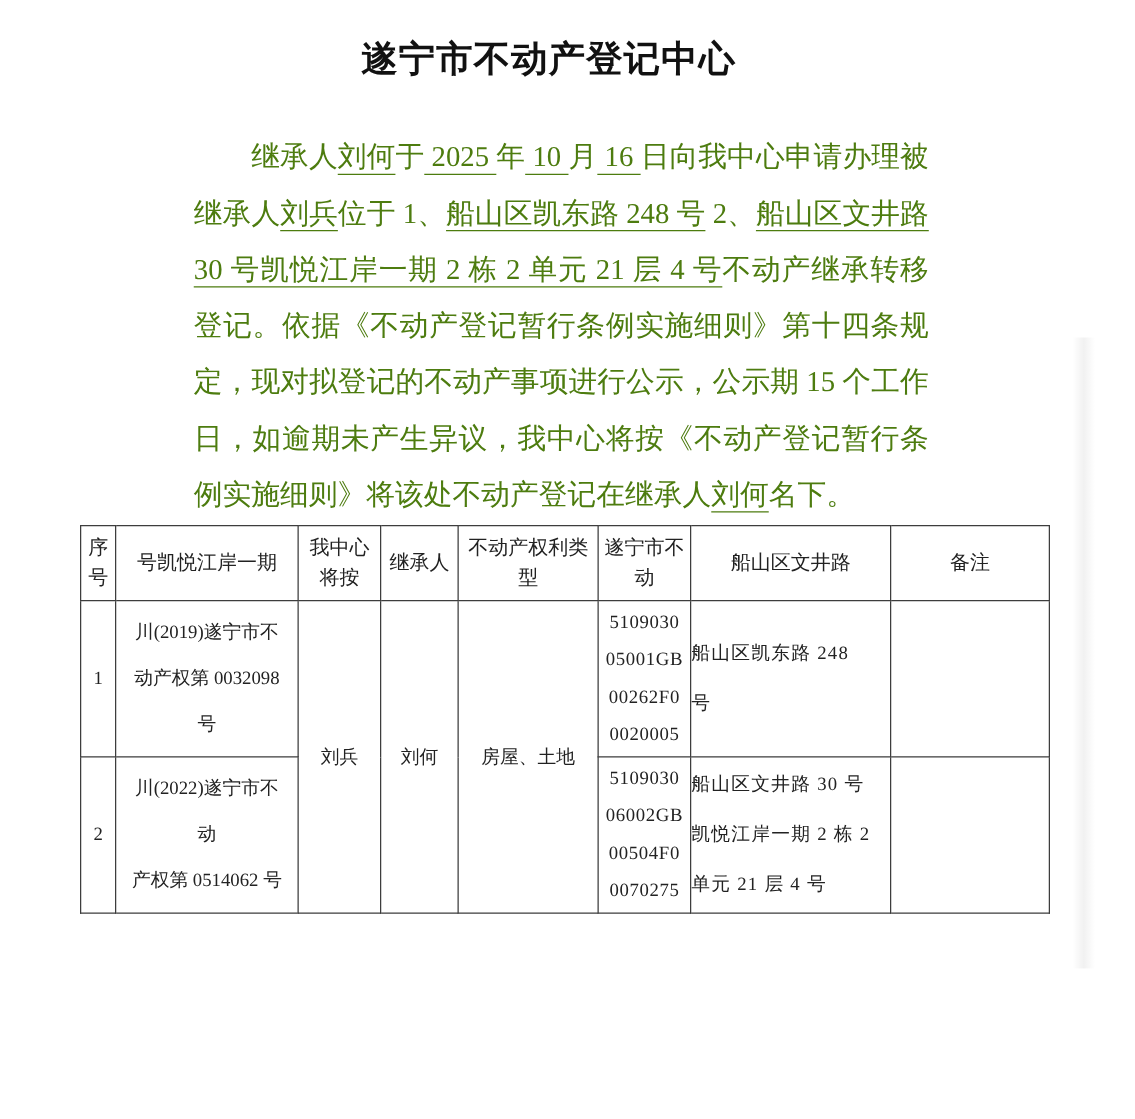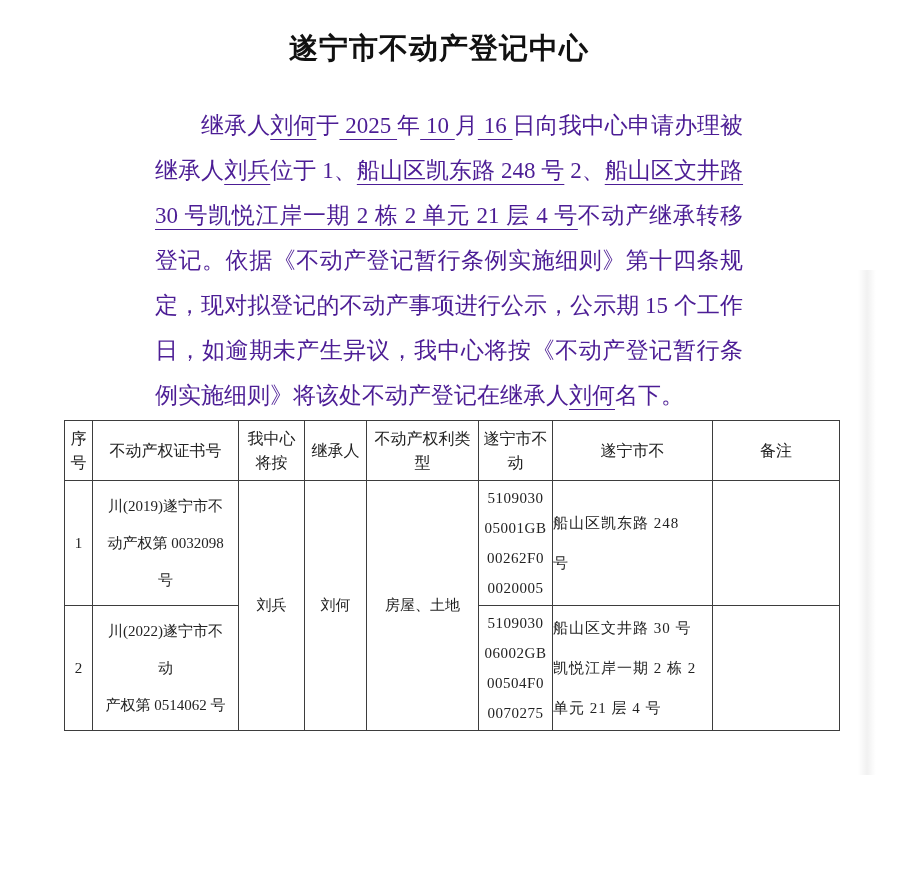--- a/index.html
+++ b/index.html
@@ -22,21 +22,21 @@
     letter-spacing: 1px;
     color: #111;
   }
   .doc-body {
     margin: 36px 0 0 155px;
     width: 588px;
     font-size: 23px;
     line-height: 45px;
     text-align: justify;
     text-indent: 46px;
-    color: #4c1d95;
+    color: #4d7c0f;
   }
   .doc-body .u {
     text-decoration: underline;
     text-underline-offset: 6px;
     text-decoration-thickness: 1px;
   }
   table.prop-table {
     margin: 2px 0 0 64px;
     width: 775px;
     border-collapse: collapse;
@@ -88,26 +88,26 @@
         <col style="width:66px">
         <col style="width:62px">
       <col style="width:112px">
         <col style="width:74px">
         <col style="width:160px">
         <col style="width:127px">
     </colgroup>
     <thead>
       <tr>
         <th>序号</th>
-        <th>不动产权证书号</th>
+        <th>号凯悦江岸一期</th>
         <th>我中心将按</th>
         <th>继承人</th>
         <th>不动产权利类型</th>
         <th>遂宁市不动</th>
-        <th>遂宁市不</th>
+        <th>船山区文井路</th>
         <th>备注</th>
       </tr>
     </thead>
     <tbody>
       <tr class="row-1">
         <td class="no">1</td>
         <td class="cert">川(2019)遂宁市不
 动产权第 0032098
 号</td>
         <td rowspan="2">刘兵</td>

